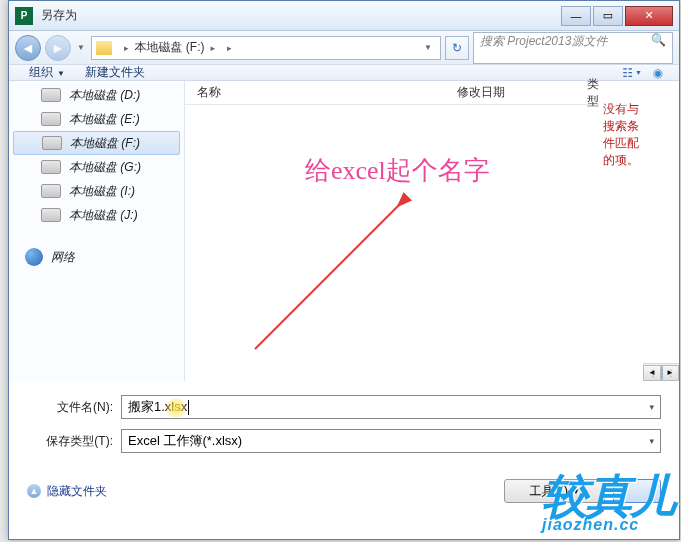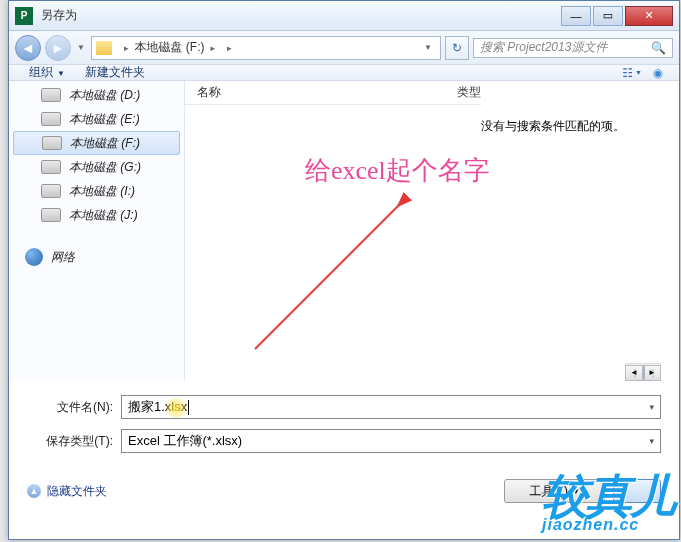--- a/index.html
+++ b/index.html
@@ -19,21 +19,21 @@
 .navbar { height: 34px; background: linear-gradient(#f5f9ff,#e6eef8); display: flex; align-items: center; padding: 0 6px; border-bottom: 1px solid #d0dae8; gap: 4px; }
 .nav-back, .nav-fwd { width: 26px; height: 26px; border-radius: 50%; background: linear-gradient(#bcd4f0,#7fa8d8); border: 1px solid #6a8fbf; display: flex; align-items: center; justify-content: center; color: #fff; font-size: 14px; }
 .nav-fwd { opacity: .5; }
 .nav-dd { width: 12px; height: 26px; display: flex; align-items: center; justify-content: center; font-size: 8px; color: #666; }
 .addressbar { flex: 1; height: 24px; background: #fff; border: 1px solid #a8b8cc; display: flex; align-items: center; padding: 0 4px; font-size: 12px; }
 .addressbar .folder-icon { width: 16px; height: 14px; background: linear-gradient(#ffe89a,#f0c850); margin-right: 6px; border-radius: 1px; }
 .addressbar .crumb { color: #333; }
 .addressbar .sep { margin: 0 6px; color: #666; font-size: 9px; }
 .addr-dd { margin-left: auto; font-size: 8px; color: #666; padding: 0 4px; }
 .refresh { width: 24px; height: 24px; border: 1px solid #a8b8cc; background: linear-gradient(#f8fbff,#e8eff8); display: flex; align-items: center; justify-content: center; font-size: 12px; color: #3a6aa8; }
-.searchbox { width: 200px; height: 20px; border: 1px solid #a8b8cc; background: #fff; display: flex; align-items: center; padding: 0 6px; font-size: 12px; color: #888; font-style: italic; }
+.searchbox { width: 200px; height: 32px; border: 1px solid #a8b8cc; background: #fff; display: flex; align-items: flex-start; padding: 0 6px; font-size: 12px; color: #888; font-style: italic; }
 .searchbox .sicon { margin-left: auto; font-size: 12px; color: #5a7ca8; font-style: normal; }
 
 .toolbar { height: 16px; background: linear-gradient(#f6f9fe,#e8eef8); border-bottom: 1px solid #d0dae8; display: flex; align-items: center; padding: 0 10px; font-size: 12px; }
 .toolbar .tbtn { padding: 4px 10px; color: #1a3a6a; cursor: default; }
 .toolbar .tbtn .dd { font-size: 8px; margin-left: 4px; }
 .toolbar .spacer { flex: 1; }
 .toolbar .ticon { width: 22px; height: 22px; margin-left: 4px; display: flex; align-items: center; justify-content: center; color: #3a6aa8; }
 
 .body { display: flex; height: 300px; }
 
@@ -44,21 +44,21 @@
 .tree-item .net-icon { width: 18px; height: 18px; border-radius: 50%; background: radial-gradient(circle at 30% 30%, #7ab8f0, #2a6ab0); flex-shrink: 0; }
 .tree-group { margin-top: 18px; }
 .tree-group .tree-item { padding-left: 16px; }
 
 .content { flex: 1; background: #fff; position: relative; display: flex; flex-direction: row; }
 .col-headers { height: 24px; border-bottom: 1px solid #e4e8ee; display: flex; align-items: center; font-size: 12px; color: #333; }
 .col-headers .ch { padding-left: 12px; }
 .ch.name { width: 260px; }
 .ch.date { width: 130px; }
 .ch.type { flex: 1; }
-.empty-msg { text-align: center; color: #000000; font-size: 12px; margin-top: 37px; }
+.empty-msg { text-align: center; color: #b91c1c; font-size: 12px; margin-top: 20px; }
 
 .annotation { position: absolute; left: 120px; top: 72px; color: #ec4899; font-size: 26px; font-family: "SimSun","Microsoft YaHei"; pointer-events: none; }
 .arrow { position: absolute; left: 50px; top: 108px; width: 180px; height: 170px; pointer-events: none; }
 
 .hscroll { height: 18px; background: #f0f0f0; border-top: 1px solid #ddd; display: flex; align-items: center; margin-top: auto; }
 .hscroll .sbtn { width: 18px; height: 16px; background: linear-gradient(#f8f8f8,#e0e0e0); border: 1px solid #bbb; display: flex; align-items: center; justify-content: center; font-size: 8px; }
 .hscroll .track { flex: 1; height: 16px; background: #eaeaea; position: relative; }
 .hscroll .thumb { position: absolute; left: 30%; width: 40%; height: 100%; background: linear-gradient(#f0f4fa,#d8e2f0); border: 1px solid #a8bcd8; border-radius: 2px; display: flex; align-items: center; justify-content: center; font-size: 9px; color: #888; }
 
 .form-area { padding: 14px 18px 10px 18px; font-size: 12px; }
@@ -153,20 +153,21 @@
         <div class="tree-item">
             <div class="net-icon"></div>
             <span>网络</span>
           </div>
       </div>
     </div>
 
     <div class="content">
       <div class="col-headers">
         <div class="ch name">名称</div>
+        <div class="ch date">修改日期</div>
         <div class="ch type">类型</div>
       </div>
       <div class="empty-msg">没有与搜索条件匹配的项。</div>
 
       <div class="annotation">给excel起个名字</div>
       <svg class="arrow" viewBox="0 0 180 170">
         <defs>
             <marker id="ah" markerWidth="10" markerHeight="10" refX="2" refY="3" orient="auto">
               <path d="M0,0 L0,6 L8,3 z" fill="#e23a3a"></path>
             </marker>

